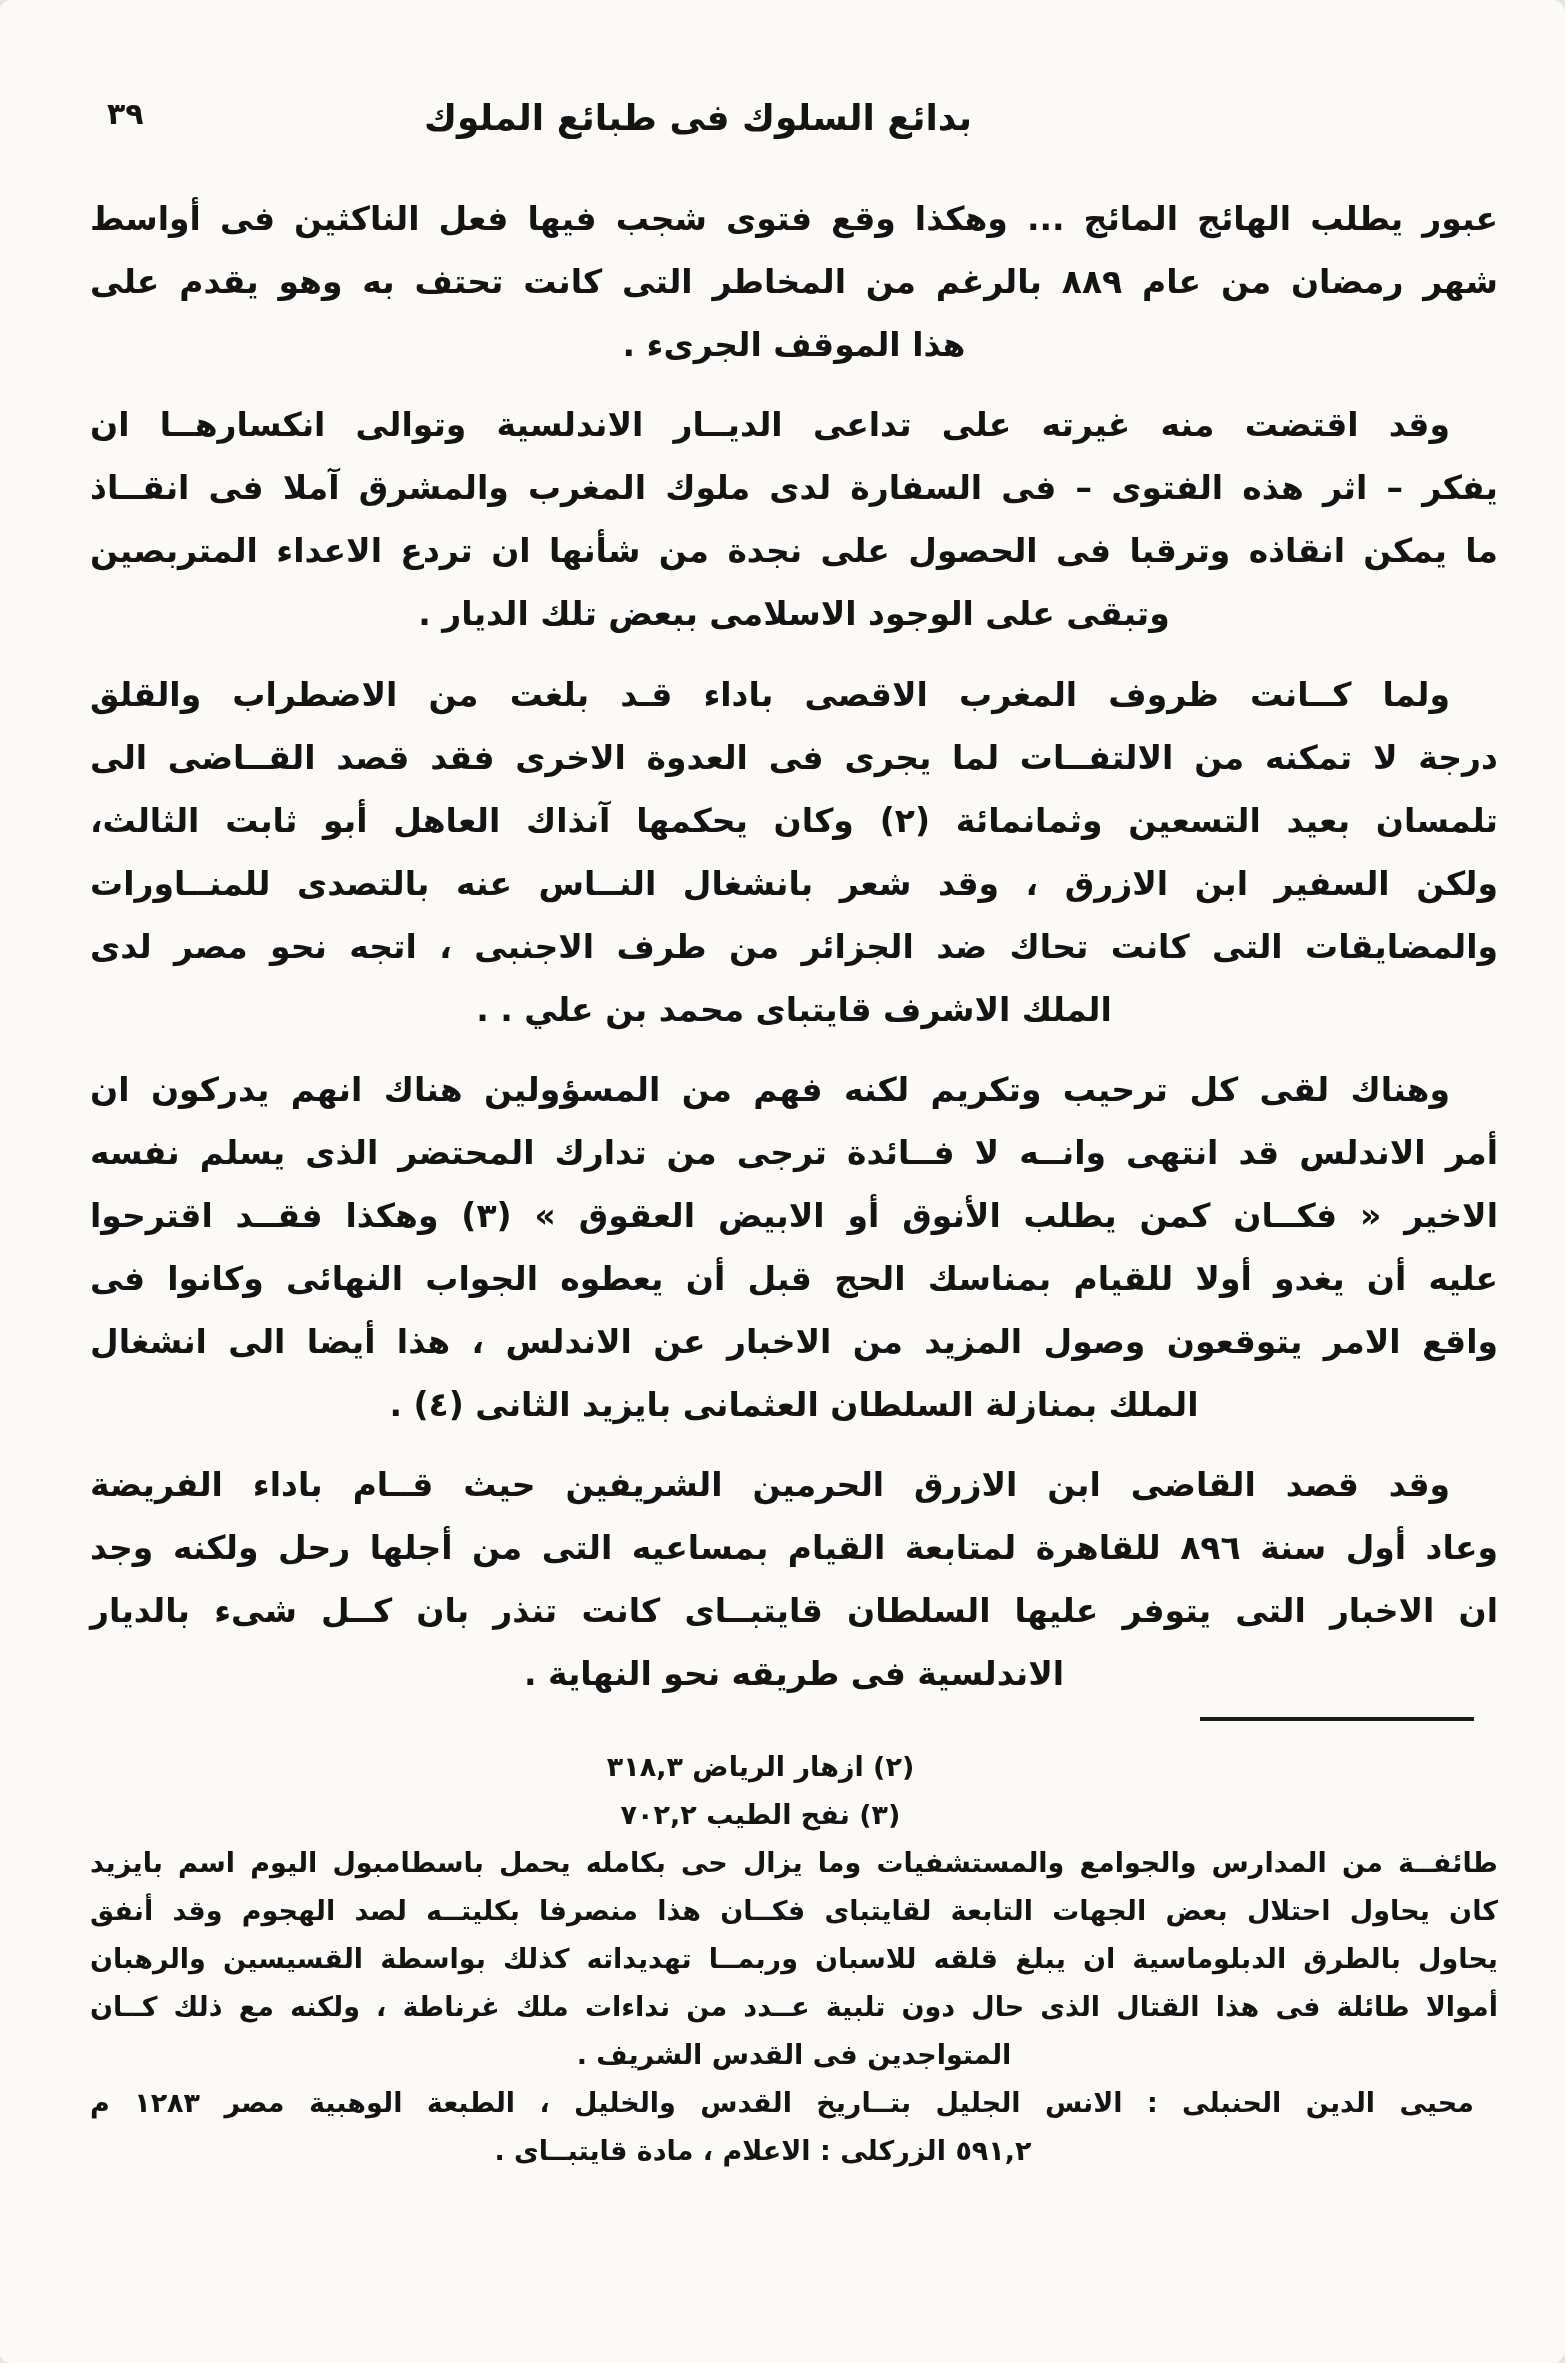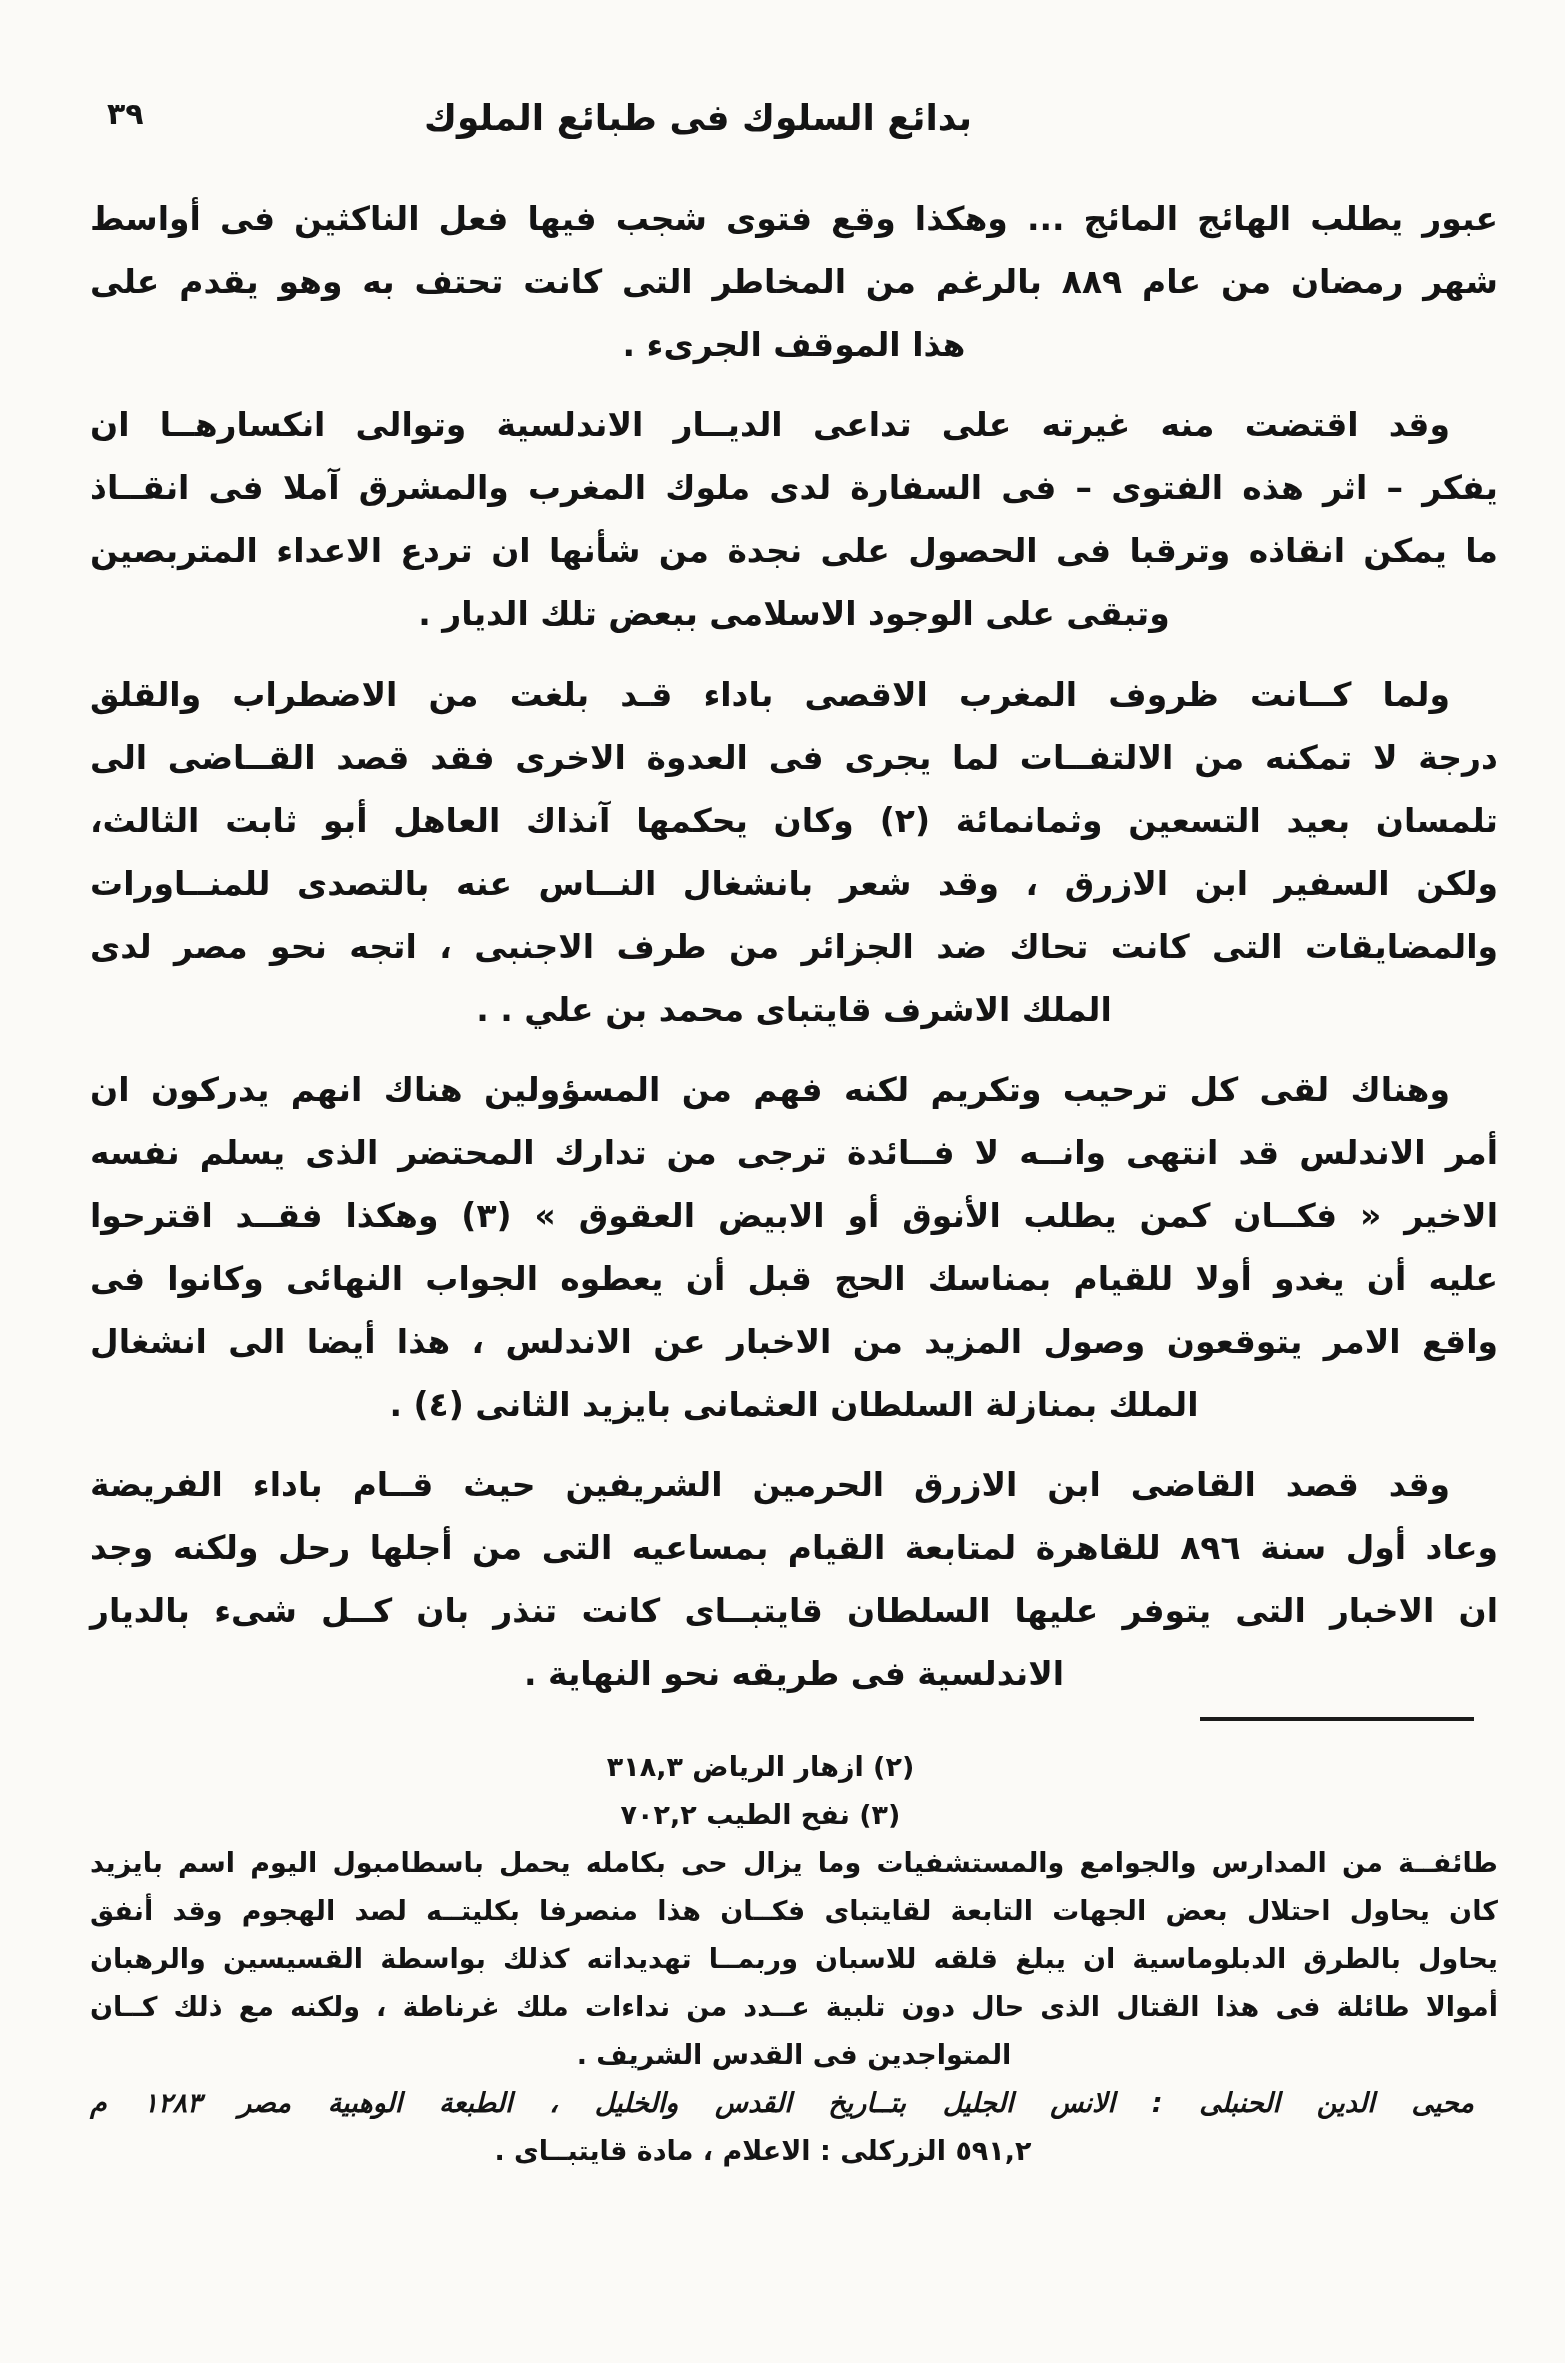--- a/index.html
+++ b/index.html
@@ -7,20 +7,21 @@
     position:relative;
     width:1566px;height:2363px;
     margin:0 auto;
     background:#fbfaf7;
     color:#141414;
     direction:rtl;
     box-sizing:border-box;
     padding:91px 67px 0 91px;
     font-family:"DejaVu Sans",sans-serif;
     overflow:hidden;
+    border-radius:13px;
   }
   .pageno{
     position:absolute;
     top:96px;left:108px;
     font-size:30px;font-weight:bold;
     letter-spacing:1px;
   }
   .htitle{
     text-align:center;
     font-size:36px;
@@ -45,21 +46,21 @@
     background:#1b1b1b;
     margin:11.5px 24px 0 auto;
   }
   .footnotes{margin-top:22px;}
   .fl{
     font-size:27px;
     font-weight:bold;
     line-height:48px;
   }
   .find{padding-right:67px;}
-  .fmih{padding-right:24px;font-style:italic;}
+  .fmih{padding-right:24px;}
   .fzir{padding-right:62px;}
 </style>
 </head>
 <body>
 
 <div class="page">
 
   <div class="pageno">٣٩</div>
 
   <div class="htitle">بدائع السلوك فى طبائع الملوك</div>

